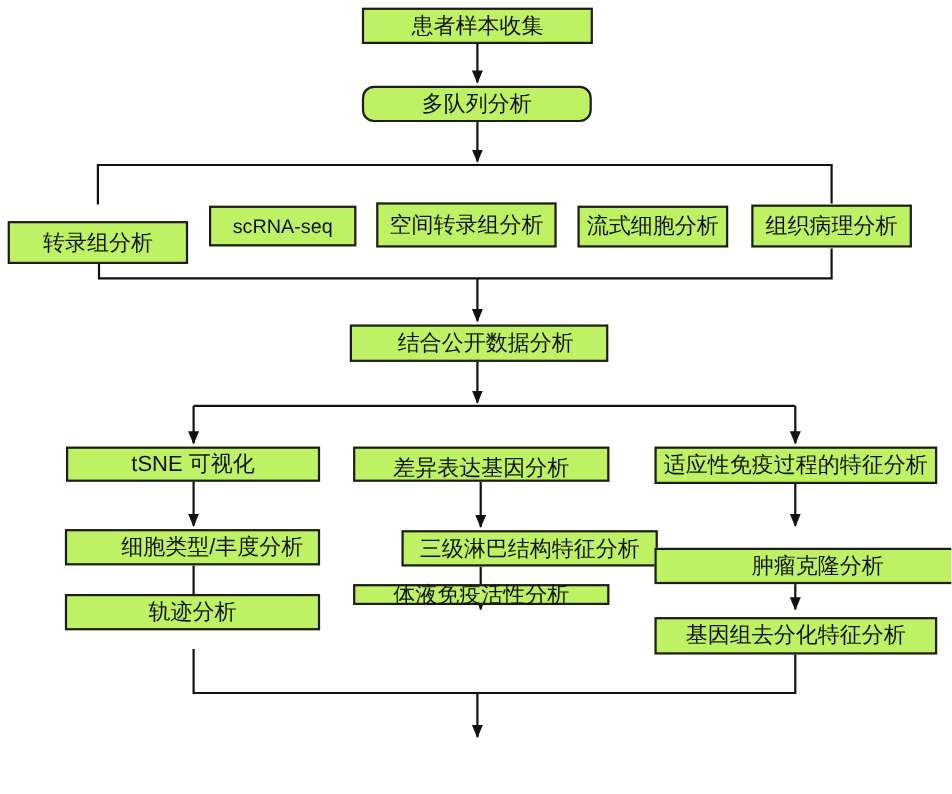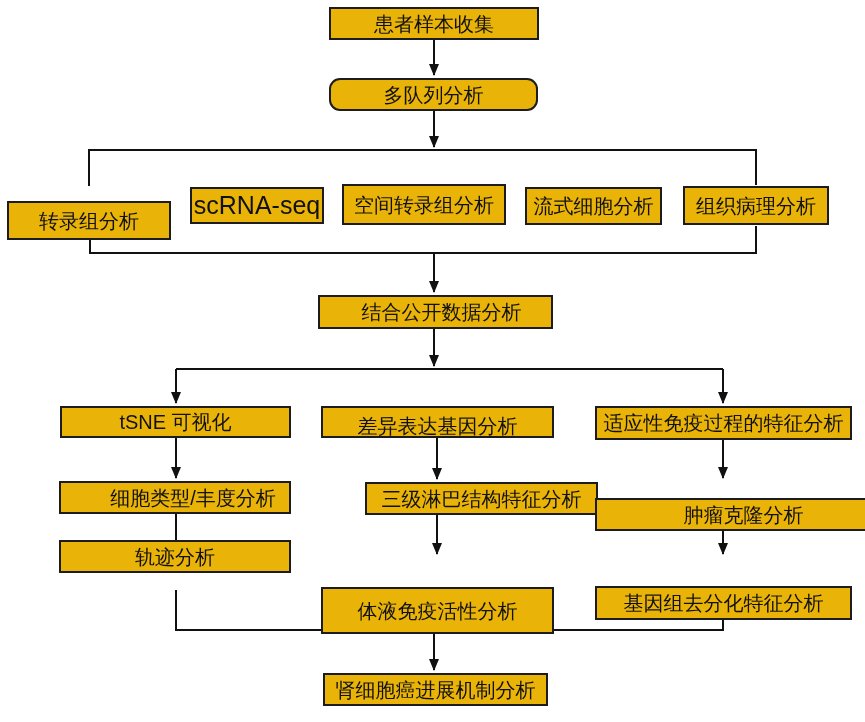--- a/index.html
+++ b/index.html
@@ -13,32 +13,32 @@
   }
   .connectors {
     position: absolute;
     left: 0; top: 0;
     width: 865px; height: 722px;
     z-index: 1;
   }
   .node {
     position: absolute;
     z-index: 2;
-    background: #eab308;
+    background: #bef264;
     border: 2px solid #1c1c1c;
     box-sizing: border-box;
     display: flex;
     align-items: center;
     justify-content: center;
     font-size: 20px;
     color: #111111;
     white-space: nowrap;
     line-height: 1;
   }
-  .node.latin { font-size: 25px; }
+  .node.latin { font-size: 18px; }
 </style>
 </head>
 <body>
 
 <div class="canvas">
 
   <svg class="connectors" width="865" height="722" viewBox="0 0 865 722" xmlns="http://www.w3.org/2000/svg">
     <defs>
       <marker id="arw" markerUnits="userSpaceOnUse" markerWidth="12" markerHeight="12" refX="11" refY="5" orient="auto">
         <path d="M0,0 L12,5 L0,10 Z" fill="#111111"></path>
@@ -106,31 +106,28 @@
   <div class="node" style="left:59px; top:540px; width:232px; height:33px;">
     <span>轨迹分析</span>
   </div>
 
   <div class="node" style="left:321px; top:406px; width:233px; height:32px;align-items:flex-end;">
     <span>差异表达基因分析</span>
   </div>
   <div class="node" style="left:321px; top:482px; width:233px; height:33px;margin-left:44px;">
     <span>三级淋巴结构特征分析</span>
   </div>
-  <div class="node" style="left:321px; top:587px; width:233px; height:47px;">
+  <div class="node" style="left:321px; top:531px; width:233px; height:19px;">
     <span>体液免疫活性分析</span>
   </div>
 
   <div class="node" style="left:595px; top:406px; width:257px; height:34px;">
     <span>适应性免疫过程的特征分析</span>
   </div>
   <div class="node" style="left:595px; top:498px; width:297px; height:33px;">
     <span>肿瘤克隆分析</span>
   </div>
-  <div class="node" style="left:595px; top:586px; width:257px; height:34px;">
+  <div class="node" style="left:595px; top:561px; width:257px; height:34px;">
     <span>基因组去分化特征分析</span>
   </div>
 
-  <div class="node" style="left:323px; top:673px; width:225px; height:33px;">
-    <span>肾细胞癌进展机制分析</span>
-  </div>
 
 </div>
 
 </body></html>

